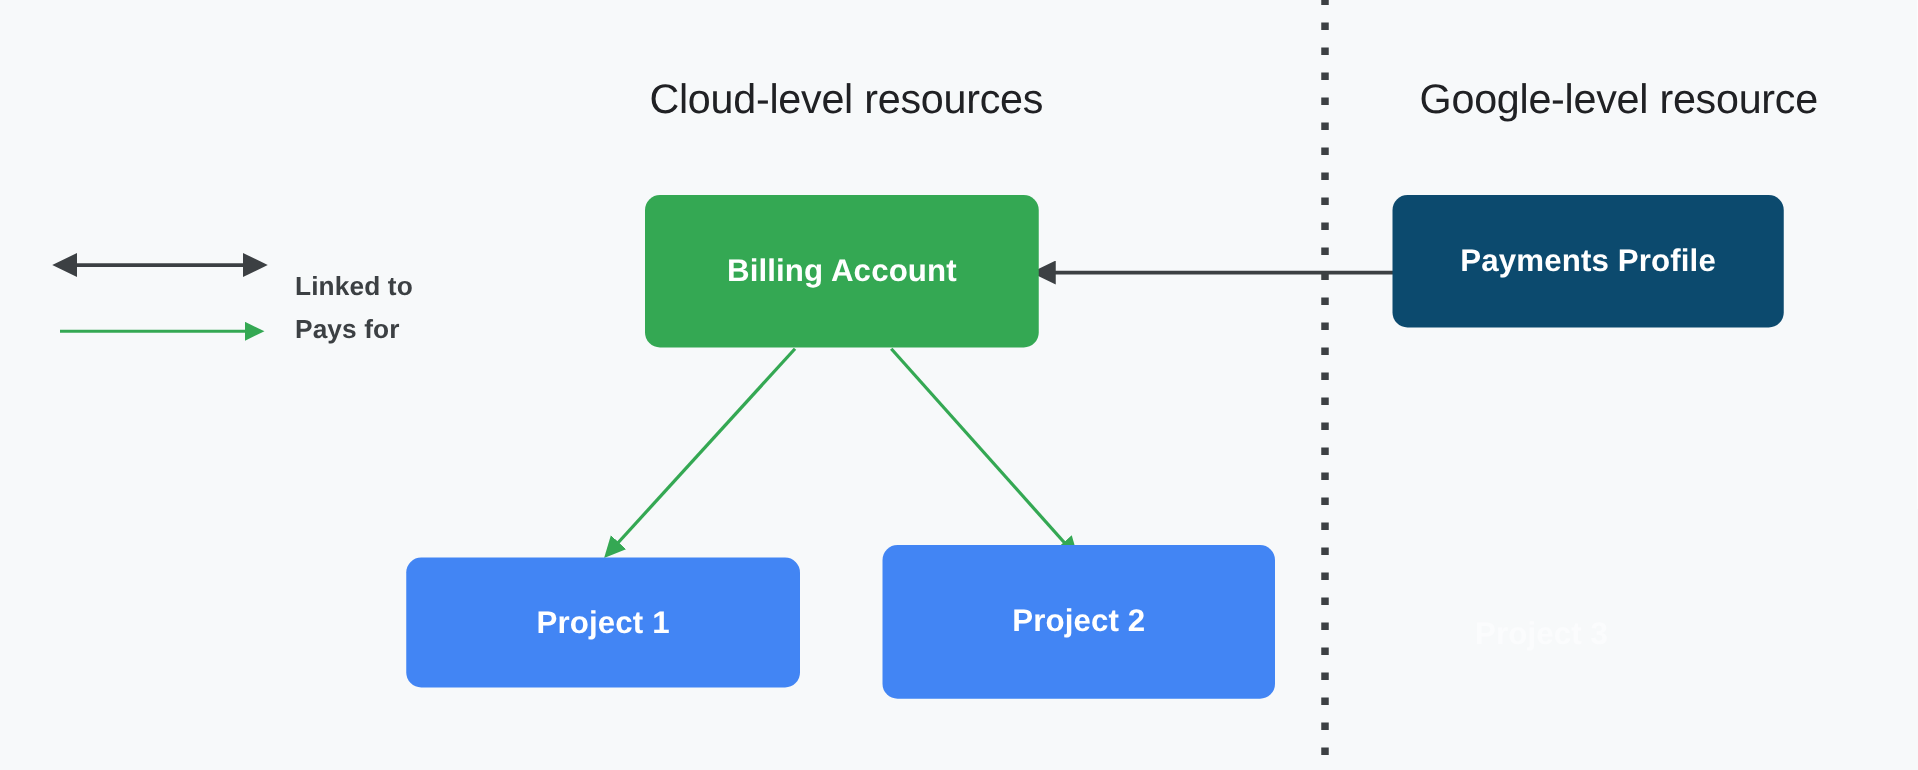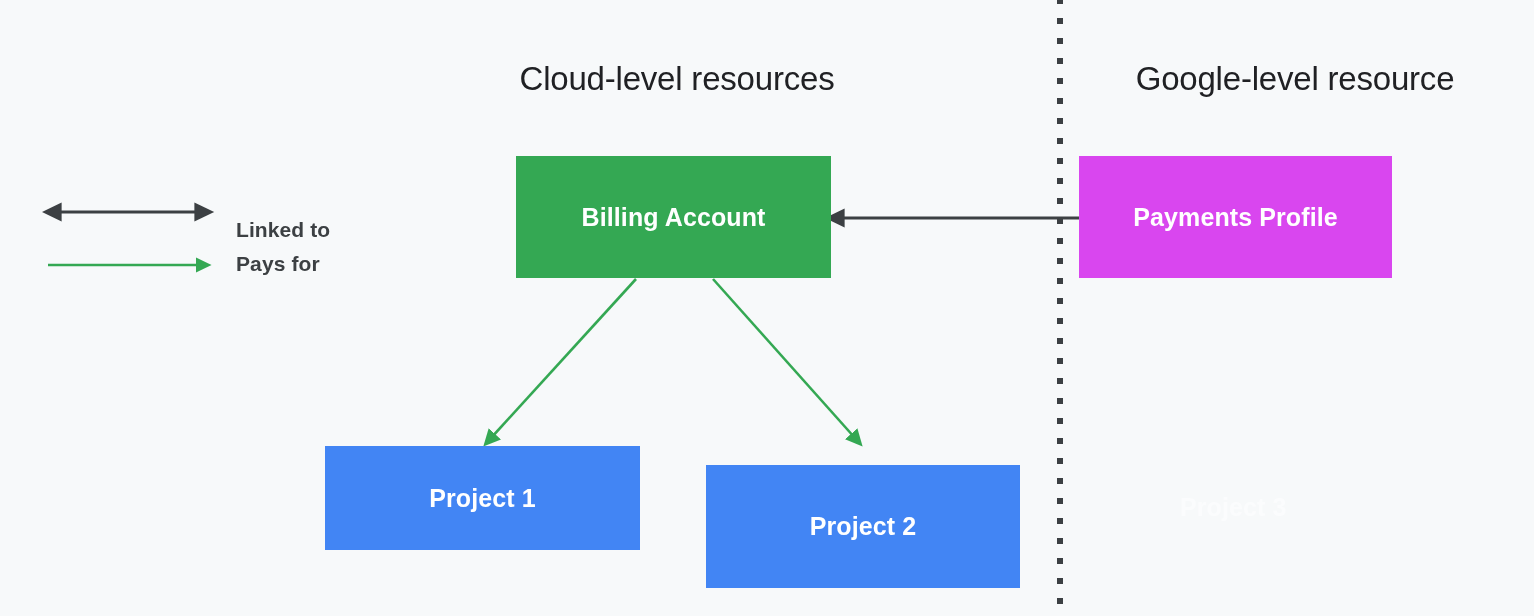--- a/index.html
+++ b/index.html
@@ -50,25 +50,26 @@
     position: absolute;
     display: flex;
     align-items: center;
     justify-content: center;
     color: #ffffff;
     font-size: 25px;
     font-weight: 700;
     letter-spacing: 0.1px;
     white-space: nowrap;
     box-sizing: border-box;
+    border-radius: 12px;
   }
   #box-billing  { left: 516px;  top: 156px; width: 315px; height: 122px; background: #34A853; }
-  #box-payments { left: 1079px; top: 156px; width: 313px; height: 122px; background: #d946ef; }
+  #box-payments { left: 1114px; top: 156px; width: 313px; height: 106px; background: #0c4a6e; }
   #box-project1 { left: 325px;  top: 446px; width: 315px; height: 104px; background: #4285F4; }
-  #box-project2 { left: 706px;  top: 465px; width: 314px; height: 123px; background: #4285F4; }
+  #box-project2 { left: 706px;  top: 436px; width: 314px; height: 123px; background: #4285F4; }
   #box-project3 {
     left: 1146px; top: 446px; width: 198px; height: 123px;
     background: transparent; color: #FBFCFD;
     justify-content: flex-start; padding-left: 34px;
   }
 </style>
 </head>
 <body>
 
 <div id="canvas">

